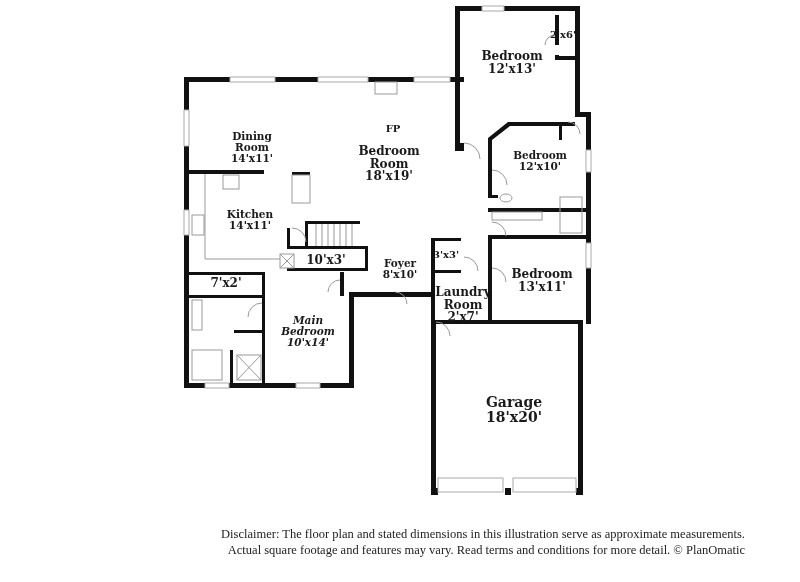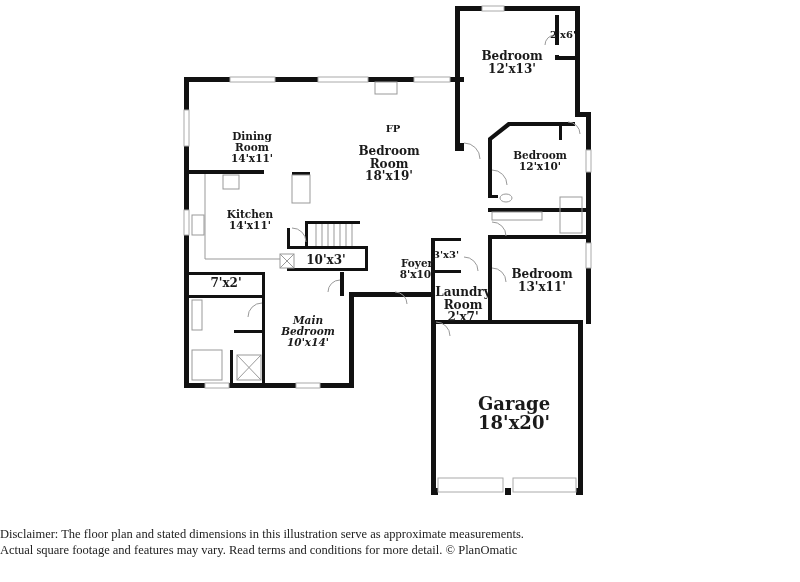--- a/index.html
+++ b/index.html
@@ -5,22 +5,22 @@
   html,body{margin:0;padding:0;background:#fff;}
   body{width:800px;height:582px;position:relative;overflow:hidden;font-family:"DejaVu Serif","Liberation Serif",serif;}
   #plan{position:absolute;left:0;top:0;}
   .lbl{position:absolute;text-align:center;font-weight:bold;color:#1a1a1a;line-height:1.05;transform:translateX(-50%);white-space:nowrap;}
   .lbl .n{display:block;}
   .lbl .d{display:block;}
   .big{font-size:12px;}
   .med{font-size:10.5px;}
   .sm{font-size:12px;}
   .xs{font-size:10px;}
-  .huge{font-size:18px;}
-  .disc{position:absolute;left:0;width:745px;text-align:left;font-family:"Liberation Serif","DejaVu Serif",serif;font-size:12.5px;color:#222;}
+  .huge{font-size:14px;}
+  .disc{position:absolute;left:0;width:745px;text-align:right;font-family:"Liberation Serif","DejaVu Serif",serif;font-size:12.5px;color:#222;}
 </style>
 </head>
 <body>
 
 <svg id="plan" width="800" height="582" viewBox="0 0 800 582">
   <g fill="#111">
 
     <rect x="184" y="77" width="5" height="310"></rect>
     <rect x="184" y="77" width="280" height="5"></rect>
     <rect x="184" y="383" width="170" height="5"></rect>
@@ -165,21 +165,21 @@
   <span class="n">Bedroom</span>
   <span class="d">12'x10'</span>
 </div>
 <div class="lbl med" style="left:250px;top:209px;text-align:center;">
   <span class="n">Kitchen</span>
   <span class="d">14'x11'</span>
 </div>
 <div class="lbl sm" style="left:326px;top:254px;">
   <span class="d">10'x3'</span>
 </div>
-<div class="lbl med" style="left:417px;top:258px;">
+<div class="lbl med" style="left:400px;top:258px;">
   <span class="n">Foyer</span>
   <span class="d">8'x10'</span>
 </div>
 <div class="lbl xs" style="left:446px;top:250px;">
   <span class="d">3'x3'</span>
 </div>
 <div class="lbl sm" style="left:463px;top:286px;">
   <span class="n">Laundry</span>
   <span class="n">Room</span>
   <span class="d">2'x7'</span>

